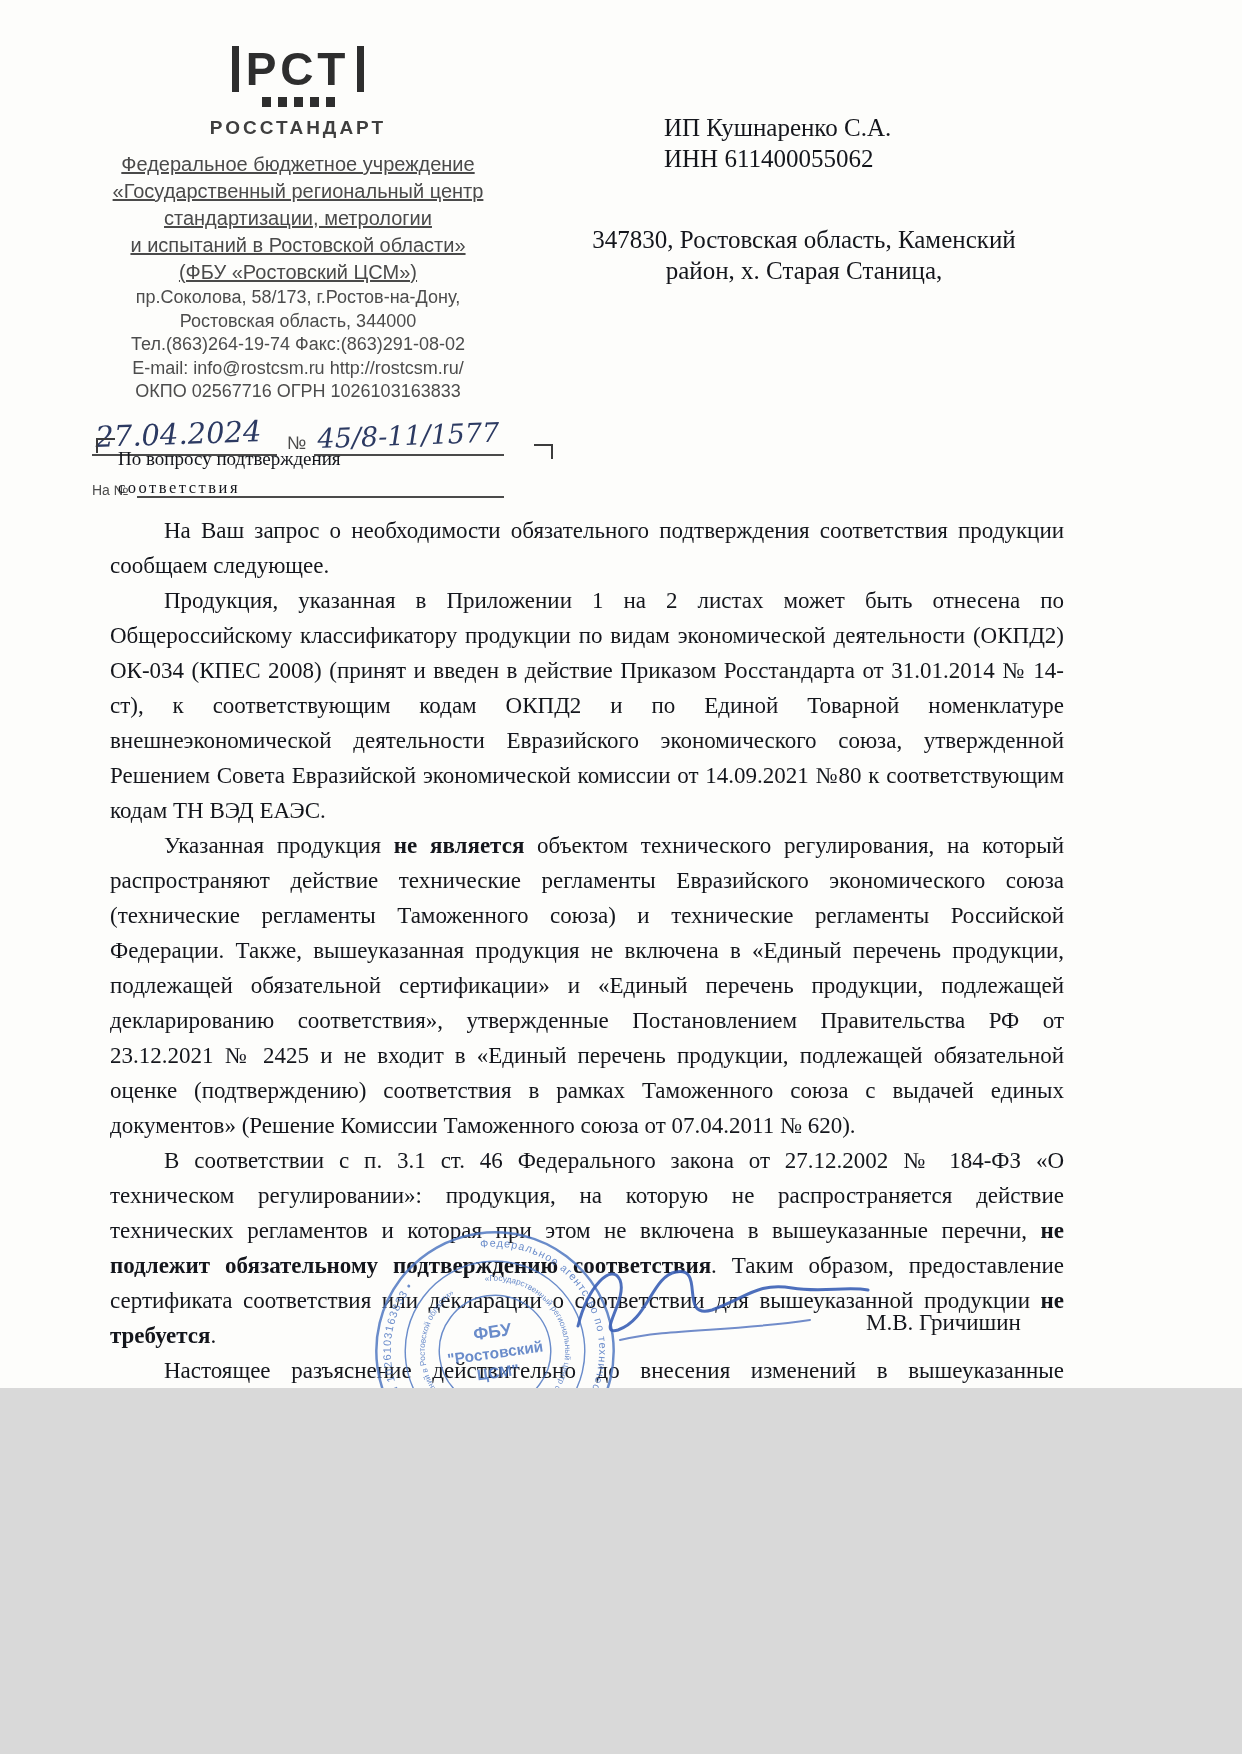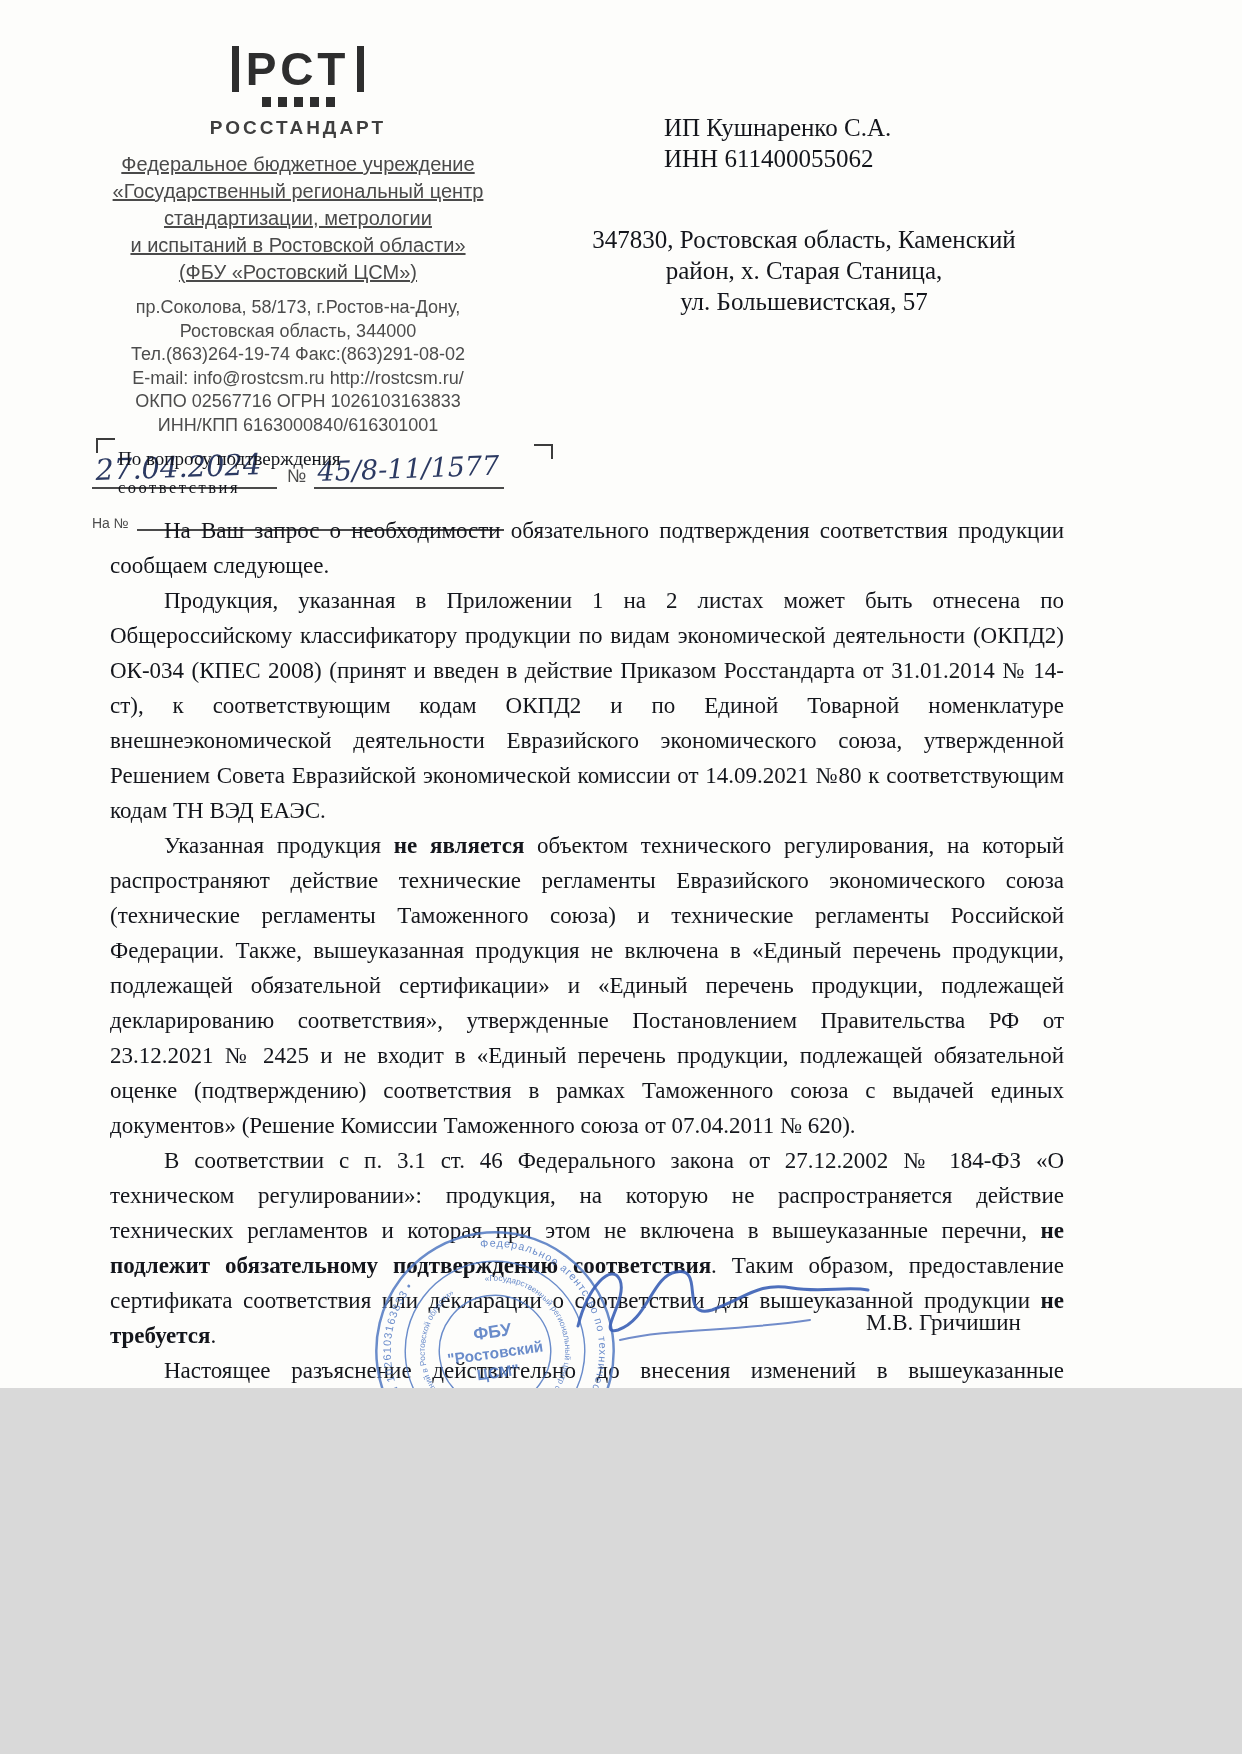--- a/index.html
+++ b/index.html
@@ -10,21 +10,21 @@
   .letterhead{position:absolute;left:92px;top:46px;width:412px;text-align:center;
               font-family:"Liberation Sans", sans-serif;color:#474747;}
   .logo{display:inline-flex;flex-direction:column;align-items:center;}
   .logo-row{display:flex;align-items:stretch;gap:7px;}
   .logo-bar{width:7px;background:#2e2e2e;}
   .logo-text{font-weight:bold;font-size:46px;line-height:1;letter-spacing:5px;color:#2e2e2e;}
   .logo-ticks{display:flex;gap:7px;margin-top:5px;}
   .logo-tick{width:9px;height:10px;background:#2e2e2e;}
   .brand{font-weight:bold;font-size:19px;letter-spacing:3px;color:#3f3f3f;margin:10px 0 12px;}
   .org-line{font-size:20px;line-height:27px;color:#4a4a4a;text-decoration:underline;}
-  .contacts{margin-top:10px;}
+  .contacts{}
   .contact-line{font-size:18px;line-height:23.5px;color:#4c4c4c;}
 
   .date-row{display:flex;align-items:flex-end;margin-top:14px;text-align:left;}
   .slot{border-bottom:2px solid #4a4a4a;position:relative;height:36px;}
   .slot-date{flex:0 0 185px;}
   .slot-num{flex:1;}
   .num-label{font-size:18px;color:#4c4c4c;margin:0 8px 2px 10px;}
   .hand{position:absolute;bottom:0;left:4px;font-family:"DejaVu Serif", serif;font-style:italic;
         color:#2c3a62;font-size:29px;white-space:nowrap;transform:rotate(-2deg);transform-origin:left bottom;}
   .hand-num{font-size:27px;}
@@ -100,21 +100,20 @@
       <div class="org-line">и испытаний в Ростовской области»</div>
       <div class="org-line">(ФБУ «Ростовский ЦСМ»)</div>
     </div>
 
     <div class="contacts">
       <div class="contact-line">пр.Соколова, 58/173, г.Ростов-на-Дону,</div>
       <div class="contact-line">Ростовская область, 344000</div>
       <div class="contact-line">Тел.(863)264-19-74 Факс:(863)291-08-02</div>
       <div class="contact-line">E-mail: info@rostcsm.ru  http://rostcsm.ru/</div>
       <div class="contact-line">ОКПО 02567716  ОГРН 1026103163833</div>
-      <div class="contact-line">ИНН/КПП 6163000840/616301001</div>
     </div>
 
     <div class="date-row">
       <div class="slot slot-date">
         <span class="hand">27.04.2024</span>
       </div>
       <span class="num-label">№</span>
       <div class="slot slot-num">
         <span class="hand hand-num">45/8-11/1577</span>
       </div>
@@ -127,21 +126,20 @@
   </div>
 
   <div class="recipient">
     <div class="recipient-head">
       <div>ИП Кушнаренко С.А.</div>
       <div>ИНН 611400055062</div>
     </div>
     <div class="recipient-address">
       <div>347830, Ростовская область, Каменский</div>
       <div>район, х. Старая Станица,</div>
-      <div>ул. Большевистская, 57</div>
     </div>
   </div>
 
   <div class="corner corner-left"></div>
   <div class="corner corner-right"></div>
   <div class="subject">
     <div class="subject-line1">По вопросу подтверждения</div>
     <div class="subject-line2">соответствия</div>
   </div>
 

